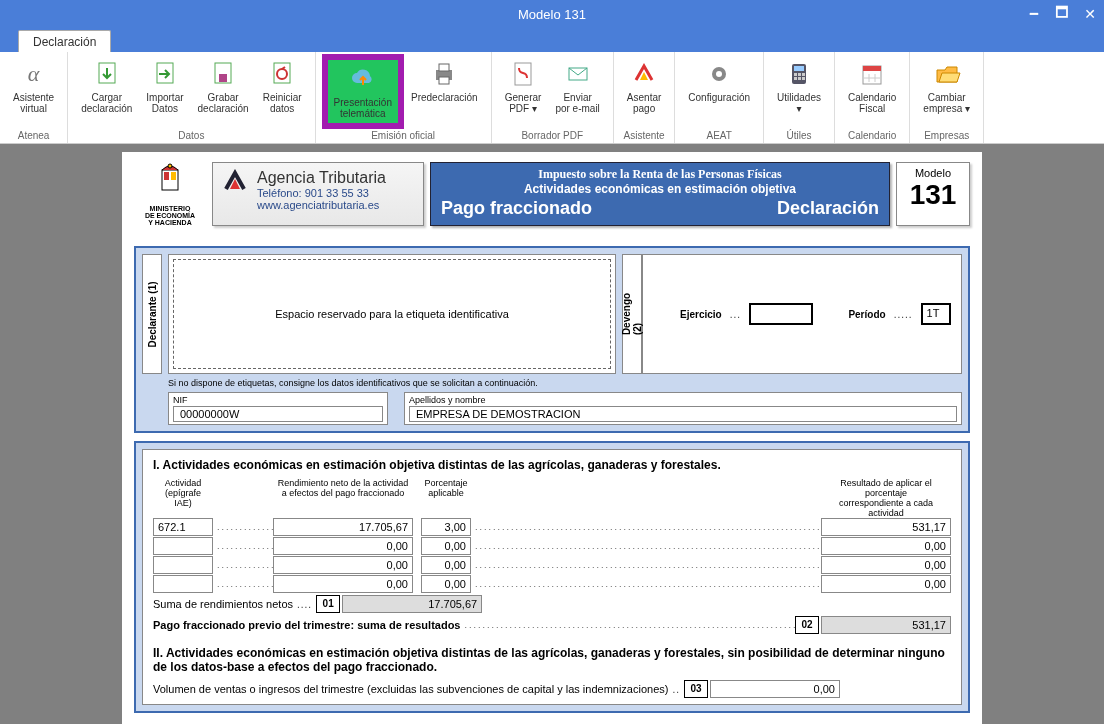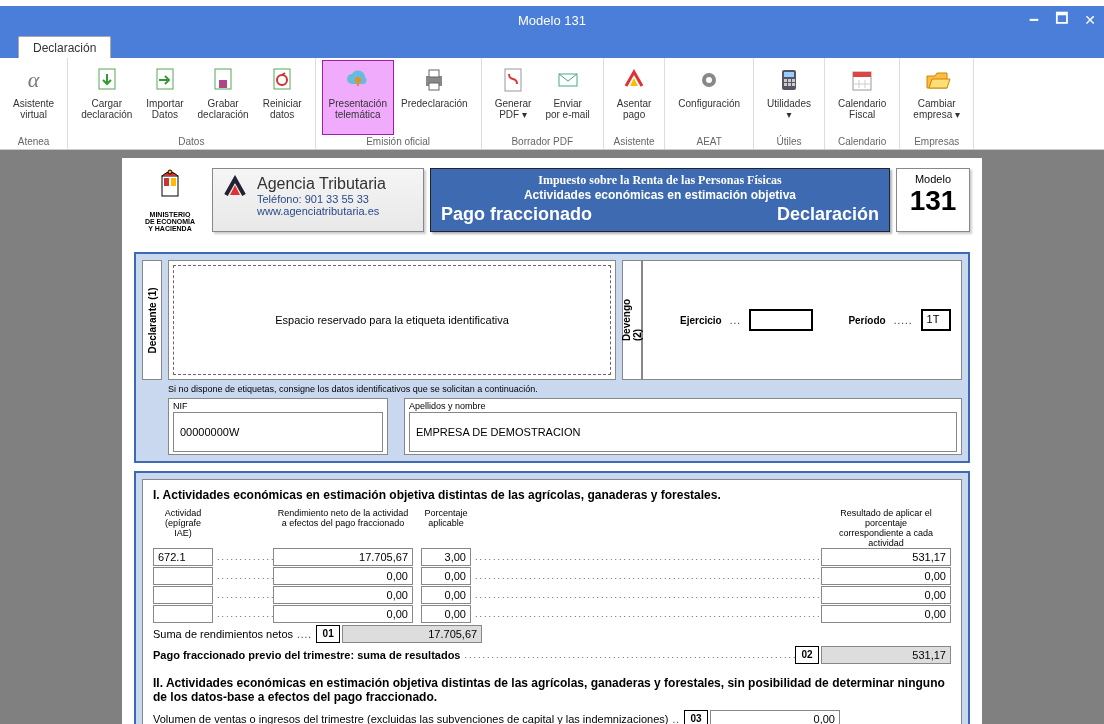--- a/index.html
+++ b/index.html
@@ -1,30 +1,30 @@
 <!DOCTYPE html>
 <html><head>
 <meta charset="utf-8">
 <style>
 * { margin: 0; padding: 0; box-sizing: border-box; font-family: "Segoe UI", Tahoma, sans-serif; }
 body { background: #fff; width: 1104px; height: 724px; overflow: hidden; position: relative; }
 
-.titlebar { background: #4a7ed8; height: 28px; display: flex; align-items: center; justify-content: center; position: relative; color: #fff; font-size: 13px; margin-top: 6px; }
+.titlebar { background: #4a7ed8; height: 28px; display: flex; align-items: center; justify-content: center; position: relative; color: #fff; font-size: 13px; }
 .titlebar .controls { position: absolute; right: 0; top: 0; display: flex; height: 28px; }
 .titlebar .controls div { width: 28px; display: flex; align-items: center; justify-content: center; cursor: pointer; font-size: 14px; }
 
 .tabstrip { background: #4a7ed8; height: 24px; display: flex; align-items: flex-end; padding-left: 18px; }
 .tab { background: #fff; color: #333; padding: 4px 14px 3px; font-size: 12px; border: 1px solid #aaa; border-bottom: none; border-radius: 2px 2px 0 0; }
 
 .ribbon { background: #fff; height: 92px; border-bottom: 1px solid #ccc; display: flex; }
 .rgroup { border-right: 1px solid #ddd; padding: 2px 6px 1px; display: flex; flex-direction: column; align-items: center; }
 .rgroup-items { display: flex; flex: 1; }
 .rgroup-label { font-size: 10px; color: #666; text-align: center; padding: 1px 0; }
 .ritem { display: flex; flex-direction: column; align-items: center; justify-content: flex-start; padding: 3px 6px; cursor: pointer; min-width: 48px; text-align: center; border: 1px solid transparent; }
-.ritem.selected { background: #f0abfc; border: 1px solid #a21caf; }
+.ritem.selected { background: #22c55e; border: 6px solid #a21caf; }
 .ritem .icon { width: 32px; height: 32px; display: flex; align-items: center; justify-content: center; font-size: 22px; }
 .ritem .lbl { font-size: 10px; color: #333; line-height: 11px; margin-top: 2px; }
 
 .workspace { background: #808080; height: calc(724px - 28px - 24px - 92px); display: flex; justify-content: center; overflow-y: scroll; }
 .page { background: #fff; width: 860px; margin-top: 8px; padding: 10px 12px 0; }
 
 .hdr { display: flex; gap: 6px; margin-bottom: 20px; }
 .hdr .crest { width: 72px; text-align: center; font-size: 8px; }
 .crest-icon { font-size: 30px; line-height: 1; margin-bottom: 2px; }
 .hdr .agencia { flex: 1; border: 1px solid #888; background: linear-gradient(#f5f5f5,#e8e8e8); padding: 6px 10px; display: flex; gap: 10px; box-shadow: 2px 2px 2px rgba(0,0,0,0.2);}
@@ -50,21 +50,21 @@
 .devengo-box { width: 320px; padding: 8px 10px; display: flex; align-items: center; gap: 8px; }
 .devengo-box .dv-label { font-size: 10px; font-weight: bold; padding-left: 27px; }
 .dv-input { border: 2px solid #000; height: 22px; background: #fff; padding: 2px 4px; font-size: 11px; }
 .dots { letter-spacing: 1px; color: #333; font-size: 10px; }
 
 .nif-row { display: flex; gap: 6px; margin-top: 4px; }
 .nif-box { border: 1px solid #888; background: #fff; padding: 2px 4px; font-size: 10px; }
 .nif-box.small { width: 220px; }
 .nif-box.large { flex: 1; }
 .nif-box .lbl { font-size: 9px; }
-.nif-box .val { border: 1px solid #888; padding: 13px 6px; font-size: 11px; background:#fff; margin-top:1px;}
+.nif-box .val { border: 1px solid #888; padding: 1px 6px; font-size: 11px; background:#fff; margin-top:1px;}
 
 .sect-title { font-size: 12px; font-weight: bold; margin: 2px 0 6px; }
 .grid-hdr { display: flex; font-size: 9px; text-align: center; }
 .grid-hdr div { padding: 0 2px; }
 .grid-row { display: flex; font-size: 11px; margin-bottom: 1px; }
 .cell { border: 1px solid #888; background: #fff; padding: 2px 4px; text-align: right; height: 18px; line-height: 13px; }
 .cell.gray { background: #ddd; }
 .col-act { width: 60px; }
 .col-rend { width: 140px; }
 .col-porc { width: 50px; }

